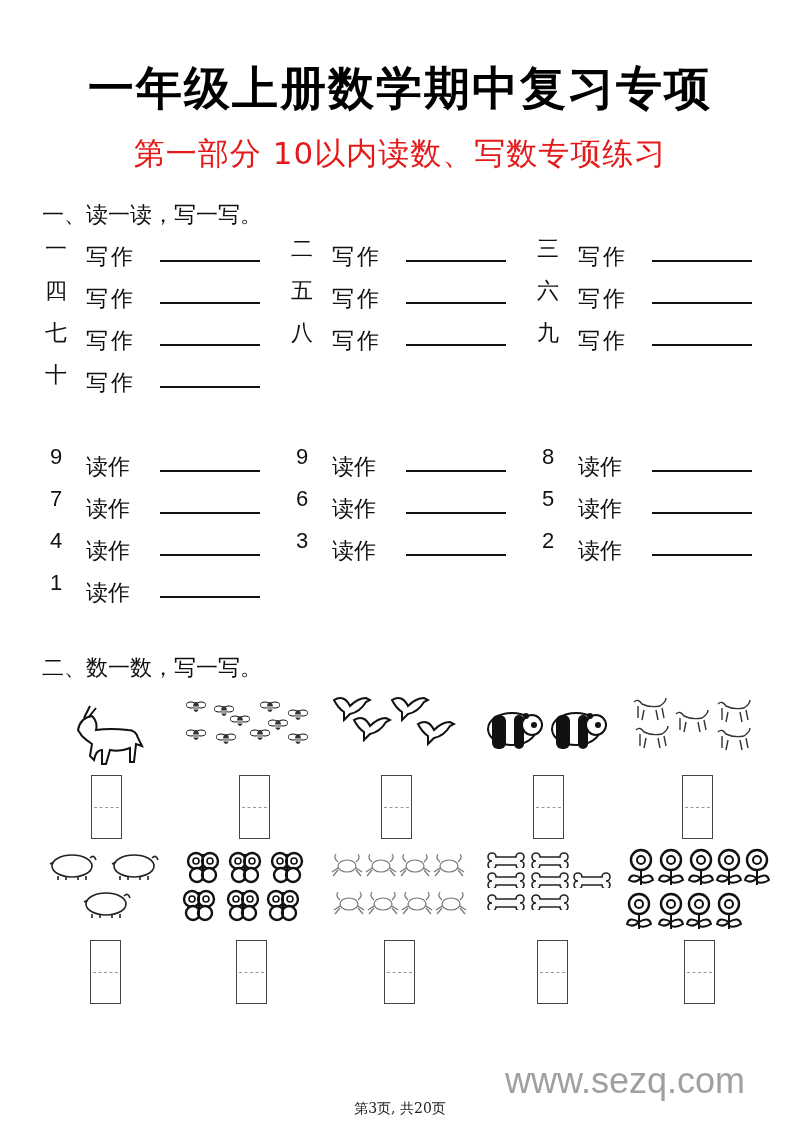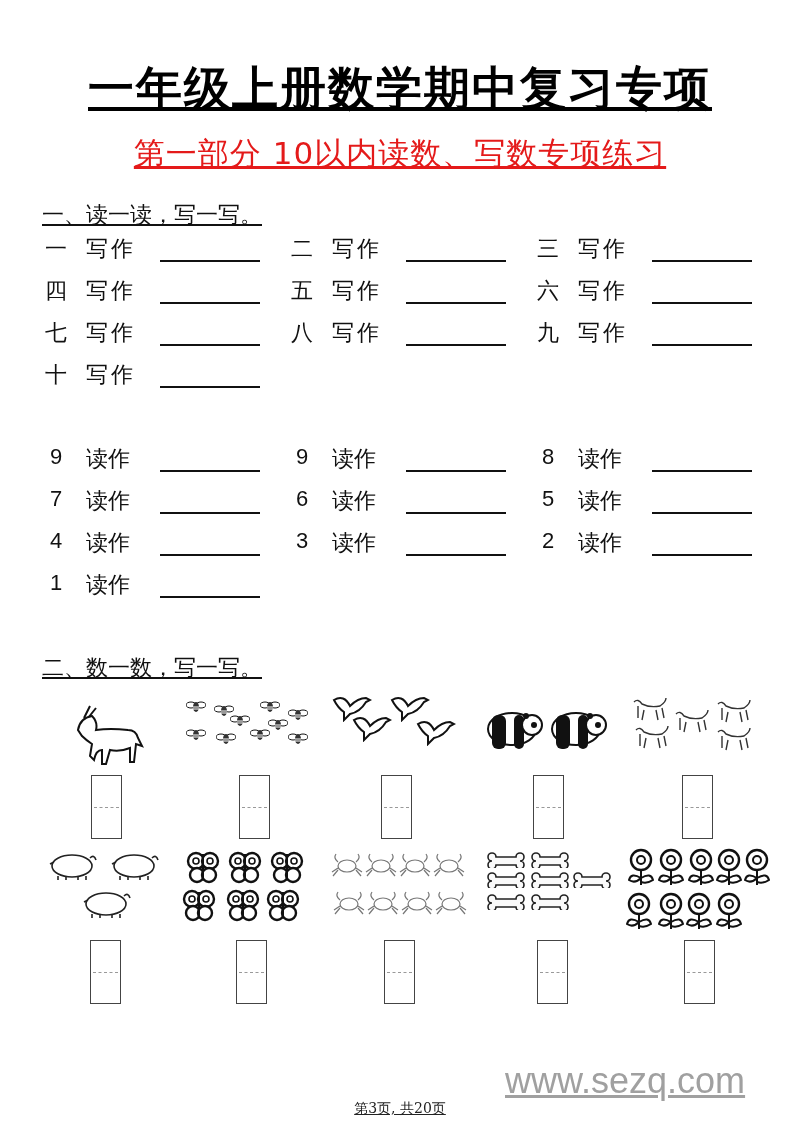--- a/index.html
+++ b/index.html
@@ -1,26 +1,26 @@
 <!DOCTYPE html>
 <html><head>
   <meta charset="utf-8">
   <style>
     html, body { margin:0; padding:0; }
     body { width:800px; height:1132px; background:#ffffff; position:relative; overflow:hidden;
            font-family:"DejaVu Serif", serif; color:#111; }
-    .abs { position:absolute;text-decoration:underline; }
+    .abs { position:absolute; }
     .title { left:0; width:800px; top:58px; text-align:center; font-family:"DejaVu Sans", sans-serif;
              font-weight:bold; font-size:46px; letter-spacing:2px; color:#000; }
     .subtitle { left:0; width:800px; top:133px; text-align:center; font-family:"DejaVu Sans", sans-serif;
                 font-size:31px; color:#e41a1a; letter-spacing:1px; }
     .q-heading { left:42px; font-size:22px; color:#111; }
     .cell { position:absolute; height:30px; font-size:22px; }
     .cell .num { position:absolute; left:0; top:0; width:36px; text-align:center; }
-    .cell .lab { position:absolute; left:48px; top:0; letter-spacing:3px; }
+    .cell .lab { position:absolute; left:48px; top:8px; letter-spacing:3px; }
     .cell .line { position:absolute; left:122px; top:26px; width:100px; border-bottom:2px solid #111; }
     .cell.r .num { font-family:"Liberation Sans", sans-serif; font-size:22px; }
     .cell.r .lab { letter-spacing:0; font-family:"DejaVu Sans", sans-serif; }
     .pics { position:absolute; }
     .box { position:absolute; width:29px; height:62px; border:1.5px solid #444; background:#fff; }
     .box .mid { position:absolute; left:2px; right:2px; top:50%; border-top:1px dashed #999; }
     .footer { left:0; width:800px; top:1100px; text-align:center; font-size:14px; color:#222;
               font-family:"DejaVu Serif", serif; }
     .watermark { left:505px; top:1060px; font-family:"Liberation Sans", sans-serif; font-size:36px; color:#a0a0a0; }
   </style>

